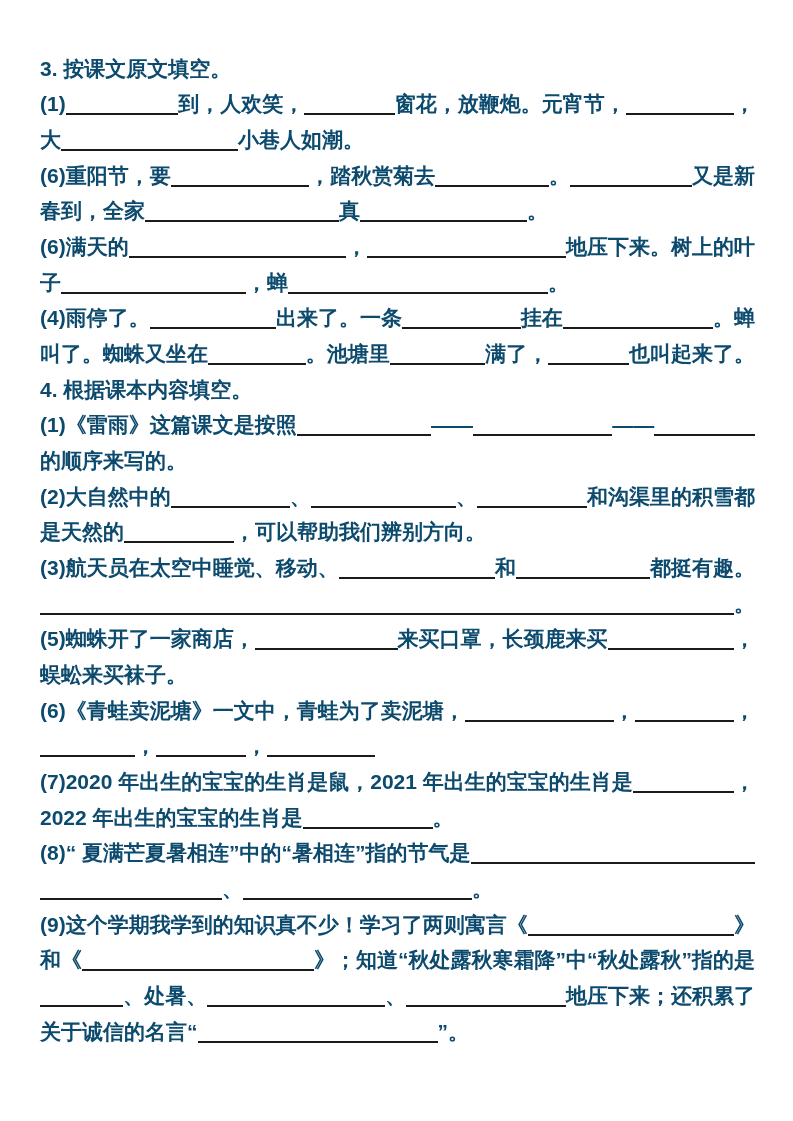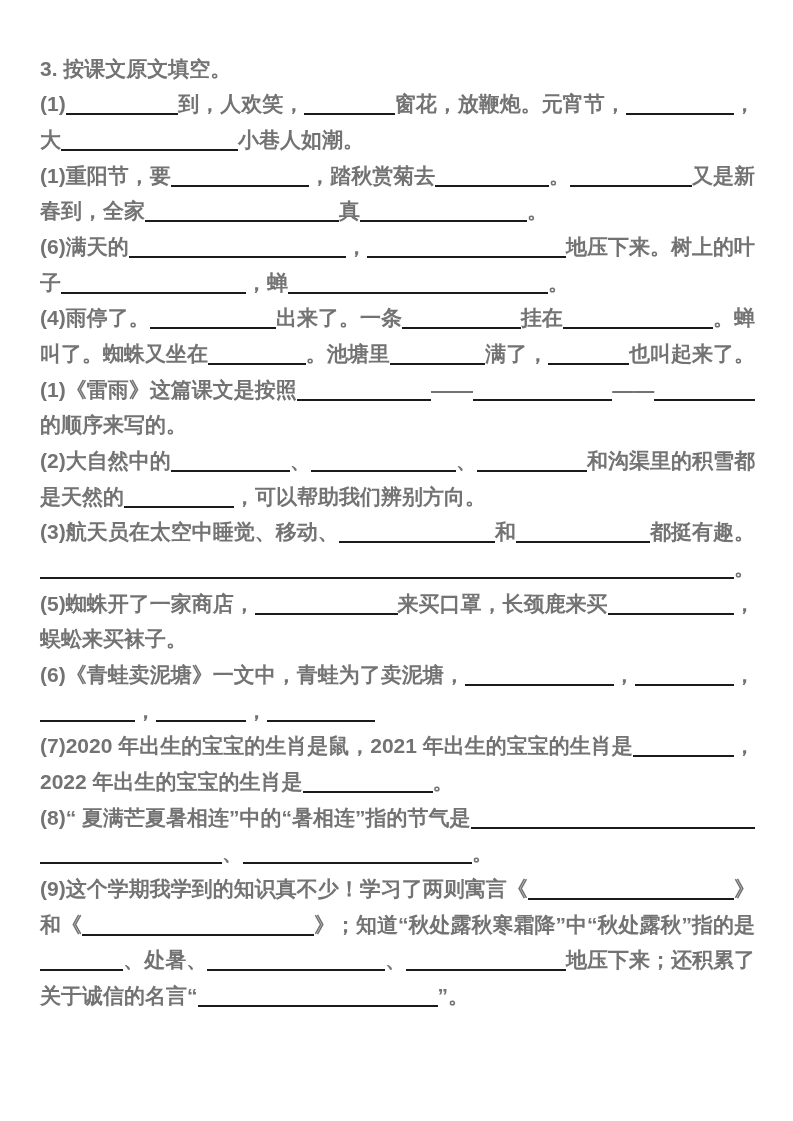--- a/index.html
+++ b/index.html
@@ -1,20 +1,20 @@
 <!DOCTYPE html>
 <html><head>
 <meta charset="utf-8">
 <style>
   html,body{margin:0;padding:0;background:#ffffff;}
   .page{
     width:793px;height:1121px;box-sizing:border-box;
     padding:49px 38px 0 40px;background:#ffffff;
     font-family:"Liberation Sans","DejaVu Sans",sans-serif;
-    font-weight:600;font-size:21px;color:#737373;
+    font-weight:600;font-size:21px;color:#0c4a6e;
   }
   .line{display:flex;align-items:flex-end;height:35.68px;}
   .seg{white-space:pre;line-height:1;margin-bottom:6px;flex:0 0 auto;}
   .blank{height:0;border-bottom:2px solid #1b1b1b;margin-bottom:5px;flex:0 0 auto;}
 </style>
 </head>
 <body>
 
 <div class="page">
 
@@ -32,21 +32,21 @@
     <span class="seg">，</span>
   </div>
 
   <div class="line">
     <span class="seg">大</span>
     <span class="blank" style="width:177px"></span>
     <span class="seg">小巷人如潮。</span>
   </div>
 
   <div class="line">
-    <span class="seg">(1)重阳节，要</span>
+    <span class="seg">(6)重阳节，要</span>
     <span class="blank" style="flex:118 1 0px"></span>
     <span class="seg">，踏秋赏菊去</span>
     <span class="blank" style="flex:97 1 0px"></span>
     <span class="seg">。</span>
     <span class="blank" style="flex:104 1 0px"></span>
     <span class="seg">又是新</span>
   </div>
 
   <div class="line">
     <span class="seg">春到，全家</span>
@@ -85,20 +85,23 @@
   <div class="line">
     <span class="seg">叫了。蜘蛛又坐在</span>
     <span class="blank" style="flex:80 1 0px"></span>
     <span class="seg">。池塘里</span>
     <span class="blank" style="flex:78 1 0px"></span>
     <span class="seg">满了，</span>
     <span class="blank" style="flex:66 1 0px"></span>
     <span class="seg">也叫起来了。</span>
   </div>
 
+  <div class="line">
+    <span class="seg">4. 根据课本内容填空。</span>
+  </div>
 
   <div class="line">
     <span class="seg">(1)《雷雨》这篇课文是按照</span>
     <span class="blank" style="flex:140 1 0px"></span>
     <span class="seg">——</span>
     <span class="blank" style="flex:145 1 0px"></span>
     <span class="seg">——</span>
     <span class="blank" style="flex:105 1 0px"></span>
   </div>
 

